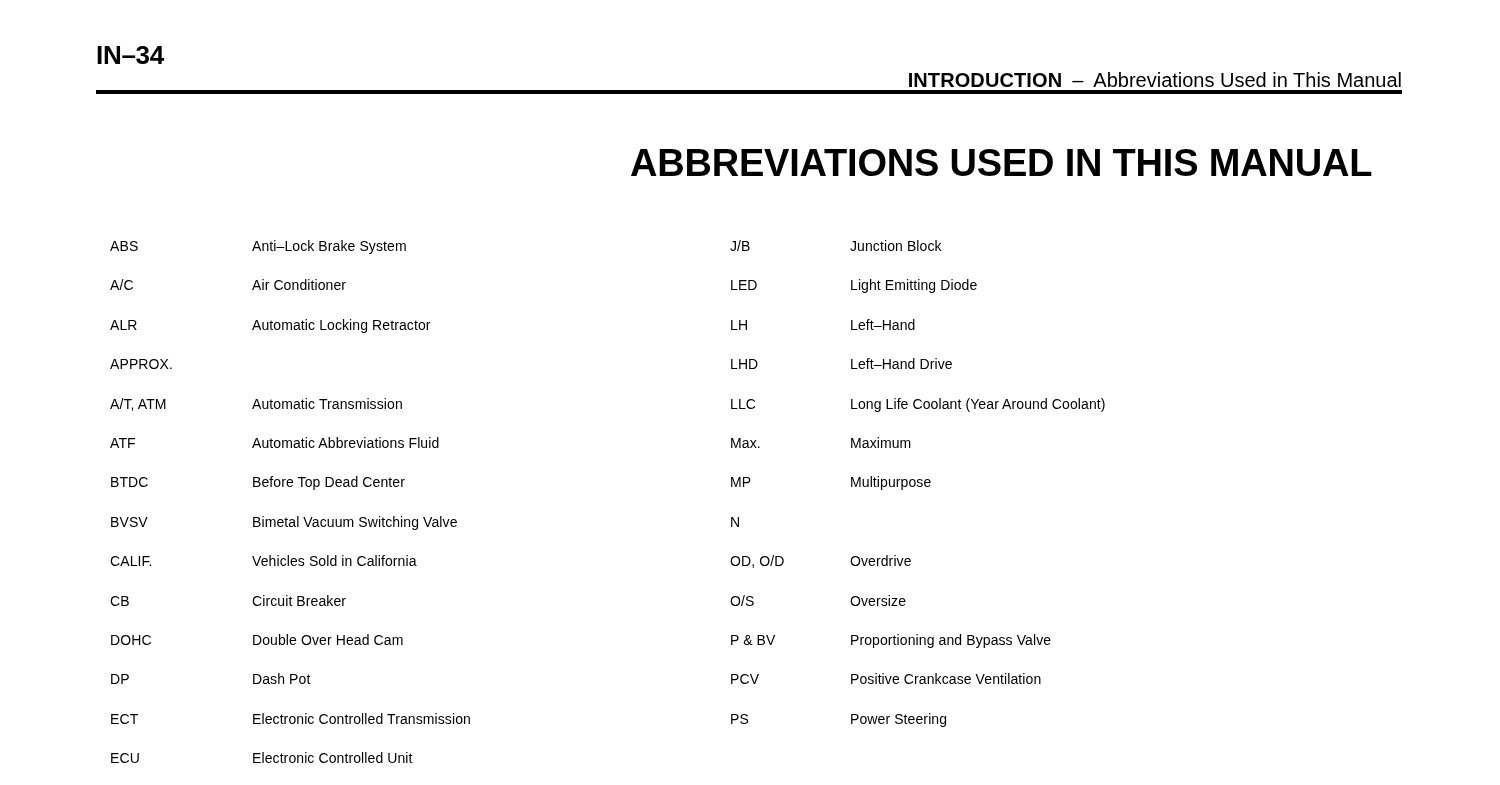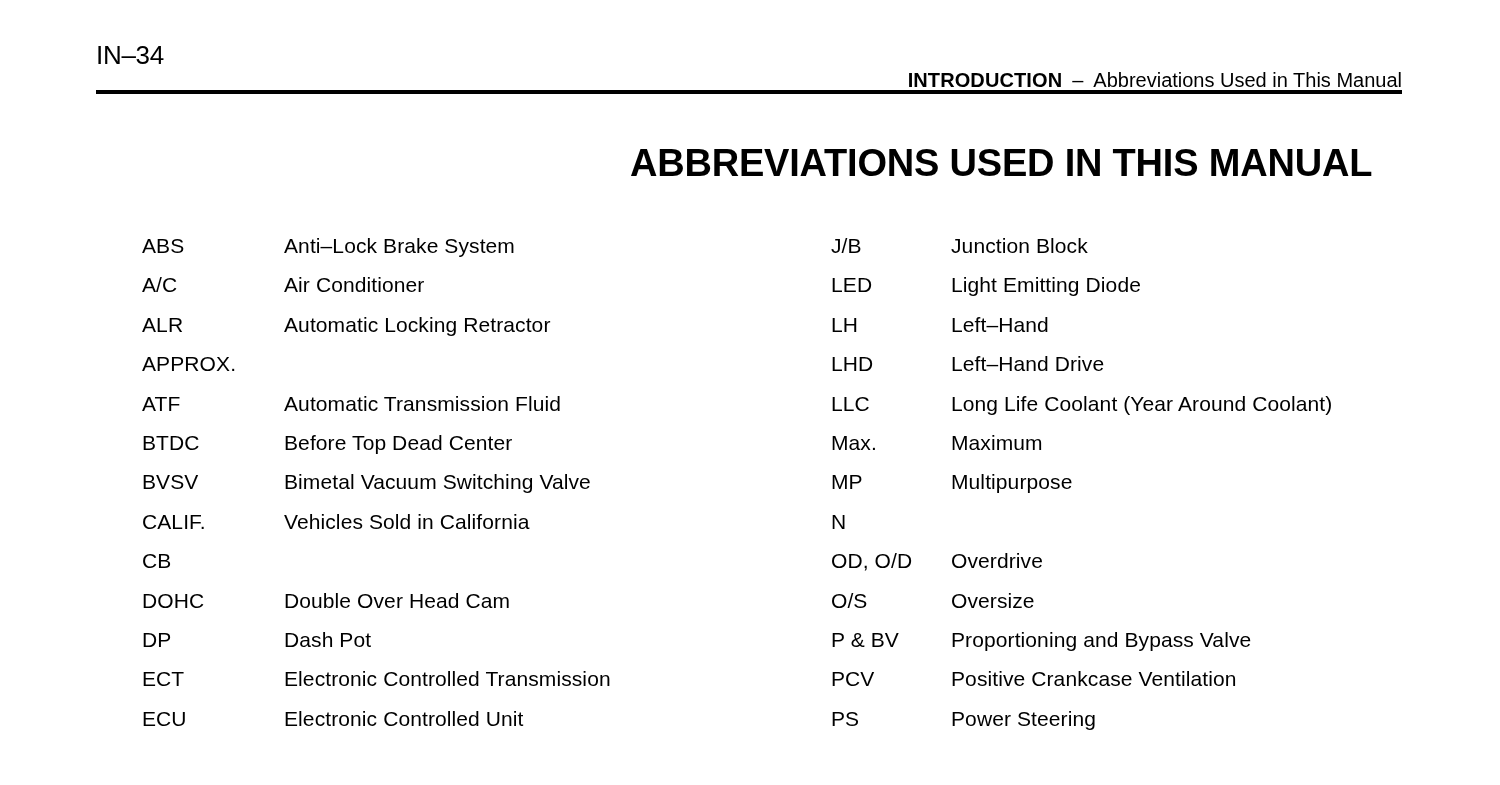--- a/index.html
+++ b/index.html
@@ -22,21 +22,21 @@
     overflow: hidden;
     background: #ffffff;
   }
 
   
   .page-number {
     position: absolute;
     left: 96px;
     top: 40px;
     font-size: 26px;
-    font-weight: normal;
+    font-weight: bold;
     letter-spacing: -0.3px;
     line-height: 30px;
     white-space: nowrap;
   }
 
   .running-head {
     position: absolute;
     left: 96px;
     top: 70px;
     width: 1306px;
@@ -88,30 +88,29 @@
     top: 232px;
     width: 1500px;
   }
 
   .col {
     position: absolute;
     top: 0;
   }
 
   .col-left  { left: 110px; width: 640px; }
-  .col-right { left: 799px; width: 700px; }
+  .col-right { left: 730px; width: 700px; }
 
   .entry {
     display: flex;
     align-items: baseline;
     height: 39.4px;
-    font-size: 21px;
+    font-size: 14px;
     line-height: 28px;
     white-space: nowrap;
-    margin-left: 32px;
   }
 
   .entry .abbr {
     flex: 0 0 auto;
     letter-spacing: 0.1px;
   }
 
   .col-left  .abbr { width: 142px; }
   .col-right .abbr { width: 120px; }
 
@@ -146,37 +145,42 @@
           <span class="meaning">Air Conditioner</span>
         </div>
         <div class="entry">
           <span class="abbr">ALR</span>
           <span class="meaning">Automatic Locking Retractor</span>
         </div>
         <div class="entry">
           <span class="abbr">APPROX.</span>
         </div>
         <div class="entry">
+          <span class="abbr">A/T, ATM</span>
+          <span class="meaning">Automatic Transmission</span>
+        </div>
+        <div class="entry">
           <span class="abbr">ATF</span>
-          <span class="meaning">Automatic Transmission Fluid</span>
+          <span class="meaning">Automatic Abbreviations Fluid</span>
         </div>
         <div class="entry">
           <span class="abbr">BTDC</span>
           <span class="meaning">Before Top Dead Center</span>
         </div>
         <div class="entry">
           <span class="abbr">BVSV</span>
           <span class="meaning">Bimetal Vacuum Switching Valve</span>
         </div>
         <div class="entry">
           <span class="abbr">CALIF.</span>
           <span class="meaning">Vehicles Sold in California</span>
         </div>
         <div class="entry">
           <span class="abbr">CB</span>
+          <span class="meaning">Circuit Breaker</span>
         </div>
         <div class="entry">
           <span class="abbr">DOHC</span>
           <span class="meaning">Double Over Head Cam</span>
         </div>
         <div class="entry">
           <span class="abbr">DP</span>
           <span class="meaning">Dash Pot</span>
         </div>
         <div class="entry">

